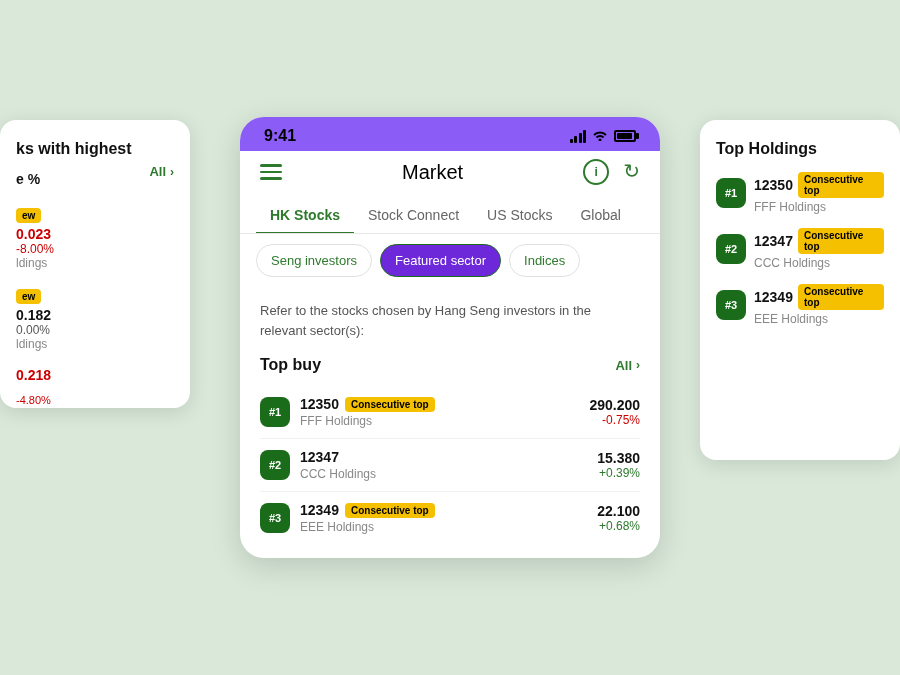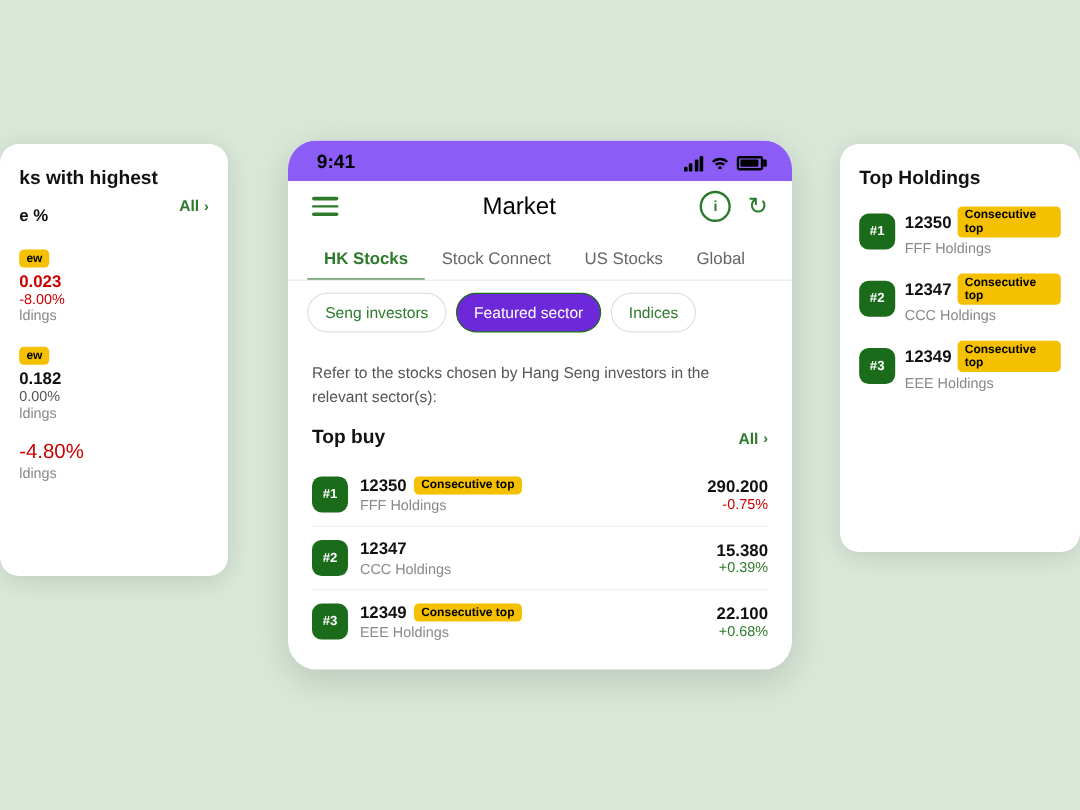--- a/index.html
+++ b/index.html
@@ -22,21 +22,21 @@
       align-items: center;
       justify-content: center;
     }
 
     
     .left-card {
       position: absolute;
       left: 0;
       top: 120px;
       width: 190px;
-      height: 360px;
+      height: 288px;
       background: white;
       border-radius: 16px;
       box-shadow: 0 4px 20px rgba(0,0,0,0.12);
       padding: 20px 16px;
       overflow: hidden;
     }
 
     
     .right-card {
       position: absolute;
@@ -432,21 +432,22 @@
     </div>
 
     <div class="left-stock-row">
       <span class="left-badge">ew</span>
       <div style="font-size:14px;font-weight:600;color:#111;">0.182</div>
       <div style="font-size:12px;color:#555;">0.00%</div>
       <div class="left-name">ldings</div>
     </div>
 
     <div class="left-stock-row">
-      <div style="font-size:17px;color:#cc0000;">-4.80%</div>
+      <div style="font-size:14px;font-weight:600;color:#cc0000;">0.218</div>
+      <div style="font-size:11px;color:#cc0000;margin-top:11px;">-4.80%</div>
       <div class="left-name">ldings</div>
     </div>
   </div>
 
   <div class="main-card">
 
     <div class="status-bar">
       <span class="status-time">9:41</span>
       <div class="status-icons">
         <div class="signal-bars">

